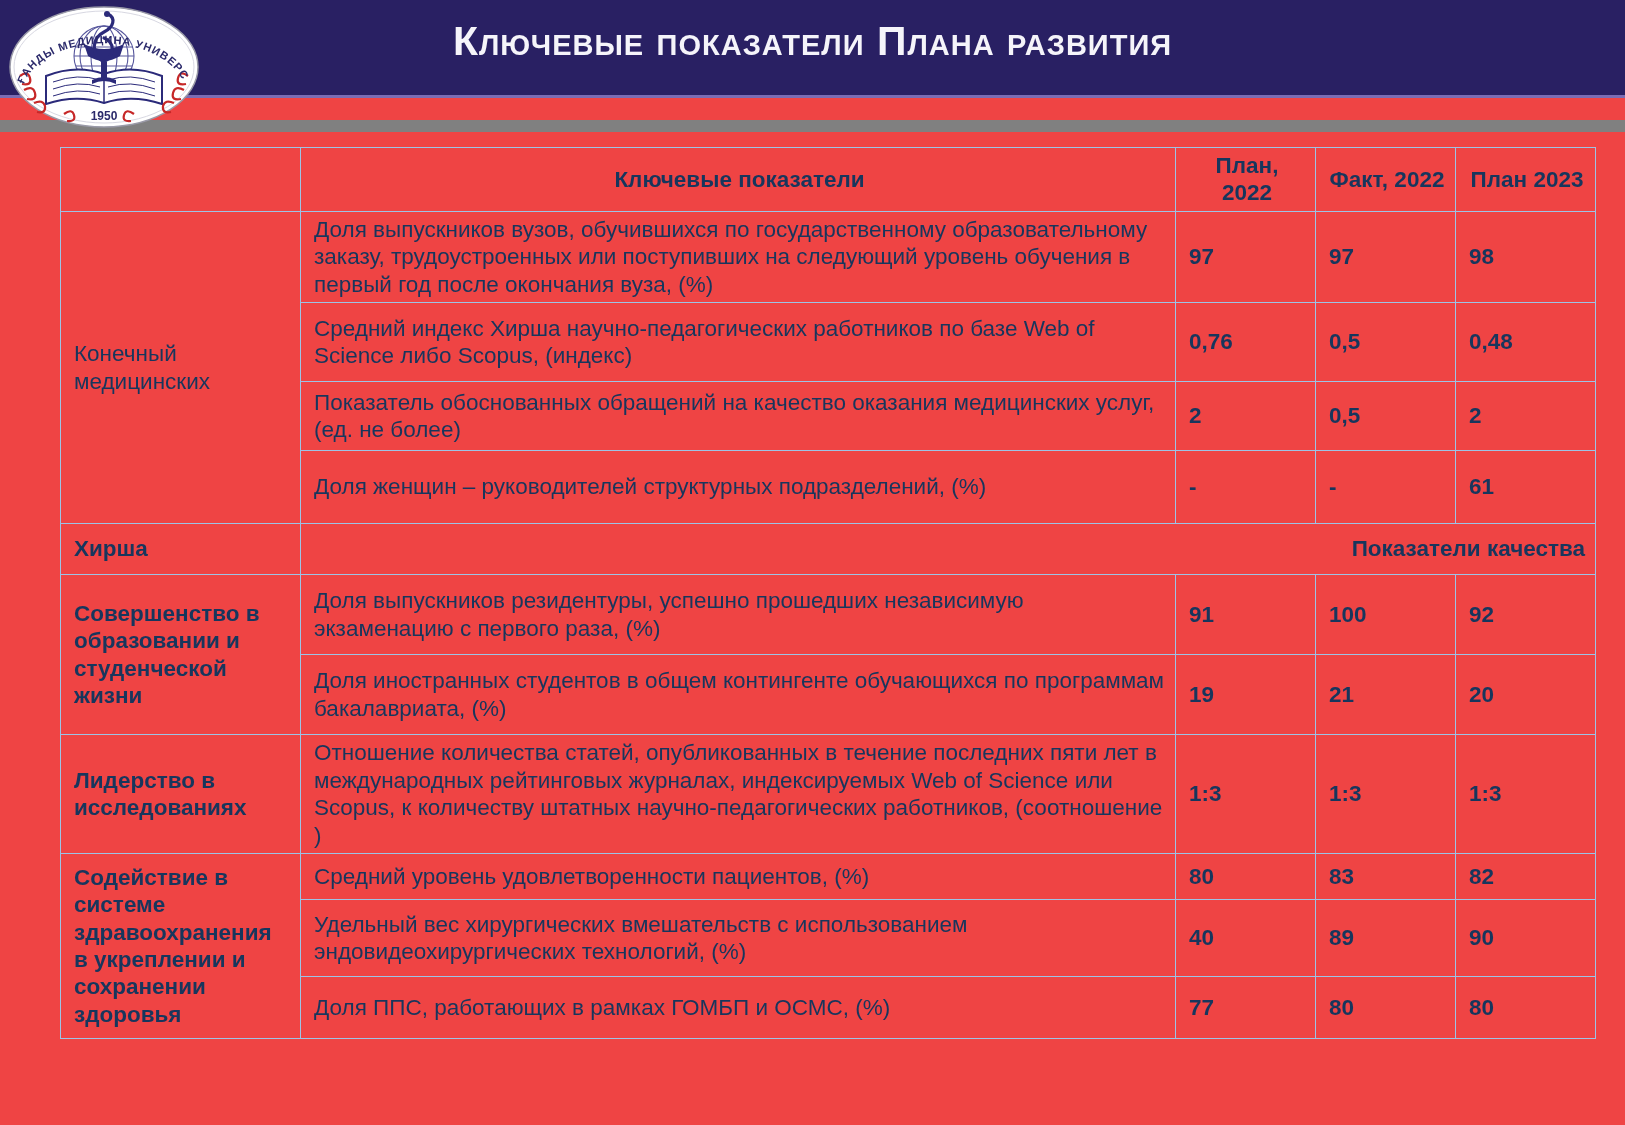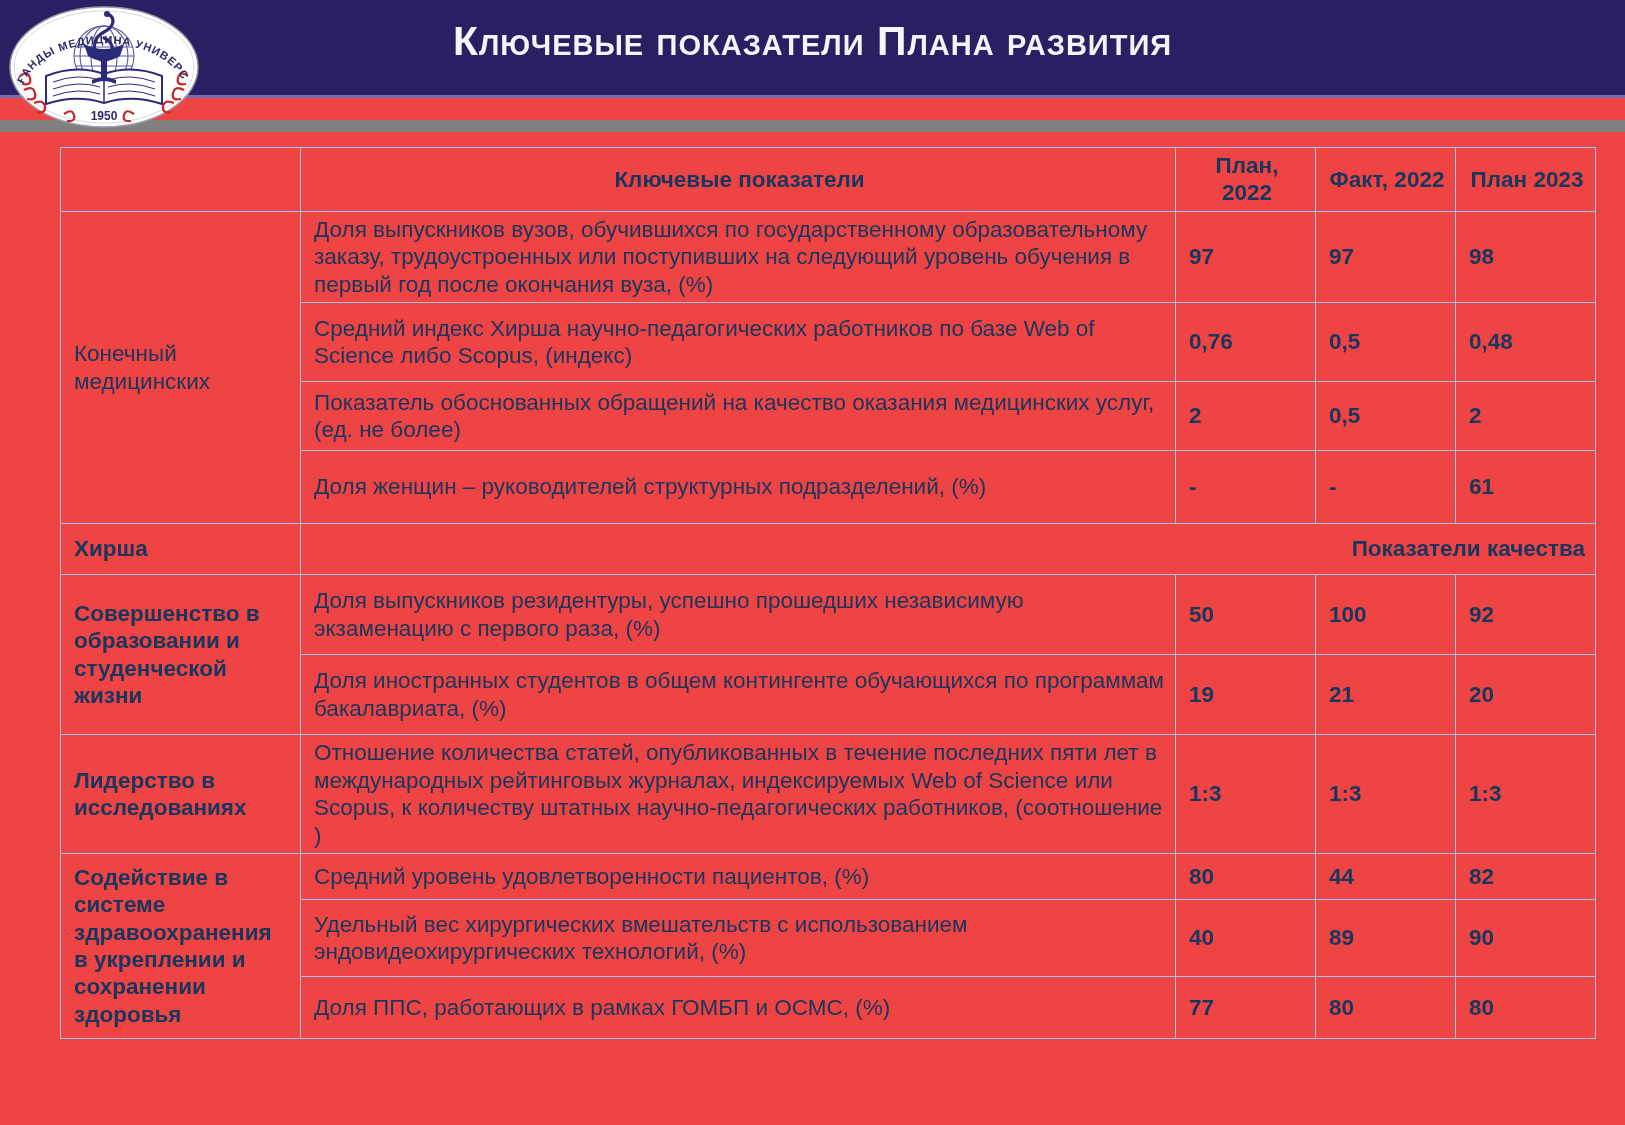--- a/index.html
+++ b/index.html
@@ -132,21 +132,21 @@
     </tr>
 
     <tr style="height:51px" class="sec">
       <td class="lbl-mid">Хирша</td>
       <td class="section-title" colspan="4">Показатели качества</td>
     </tr>
 
     <tr style="height:80px">
       <td class="lbl" rowspan="2">Совершенство в образовании и студенческой жизни</td>
       <td>Доля выпускников резидентуры, успешно прошедших независимую экзаменацию  с первого раза, (%)</td>
-      <td class="num">50</td>
+      <td class="num">91</td>
       <td class="num">100</td>
       <td class="num">92</td>
     </tr>
     <tr style="height:80px">
       <td>Доля иностранных студентов в общем контингенте обучающихся по программам бакалавриата, (%)</td>
       <td class="num">19</td>
       <td class="num">21</td>
       <td class="num">20</td>
     </tr>
 
@@ -155,21 +155,21 @@
       <td>Отношение количества статей, опубликованных в течение последних пяти лет в международных рейтинговых журналах, индексируемых Web of Science или Scopus, к количеству штатных научно-педагогических работников, (соотношение )</td>
       <td class="num">1:3</td>
       <td class="num">1:3</td>
       <td class="num">1:3</td>
     </tr>
 
     <tr style="height:46px">
       <td class="lbl" rowspan="3">Содействие в системе здравоохранения в укреплении и сохранении здоровья</td>
       <td>Средний уровень удовлетворенности пациентов, (%)</td>
       <td class="num">80</td>
-      <td class="num">44</td>
+      <td class="num">83</td>
       <td class="num">82</td>
     </tr>
     <tr style="height:77px">
       <td>Удельный вес хирургических вмешательств с использованием эндовидеохирургических технологий, (%)</td>
       <td class="num">40</td>
       <td class="num">89</td>
       <td class="num">90</td>
     </tr>
     <tr style="height:62px" class="last">
       <td>Доля ППС, работающих в рамках ГОМБП и ОСМС, (%)</td>

